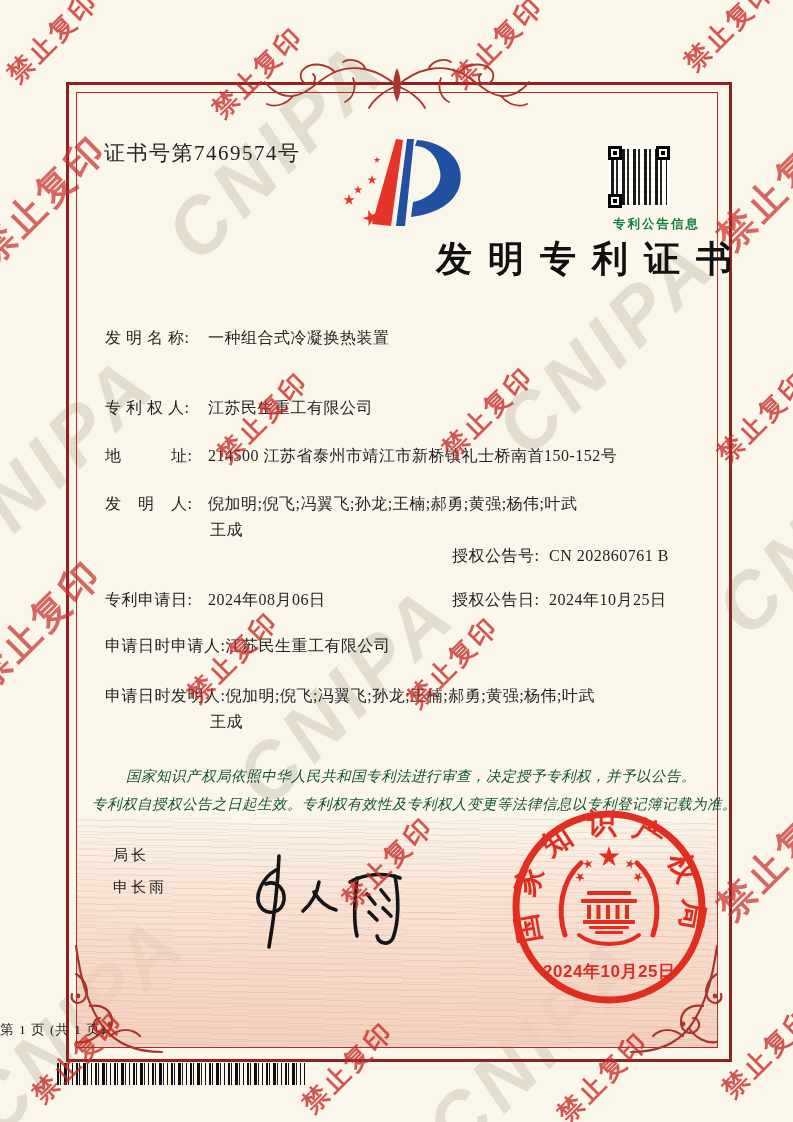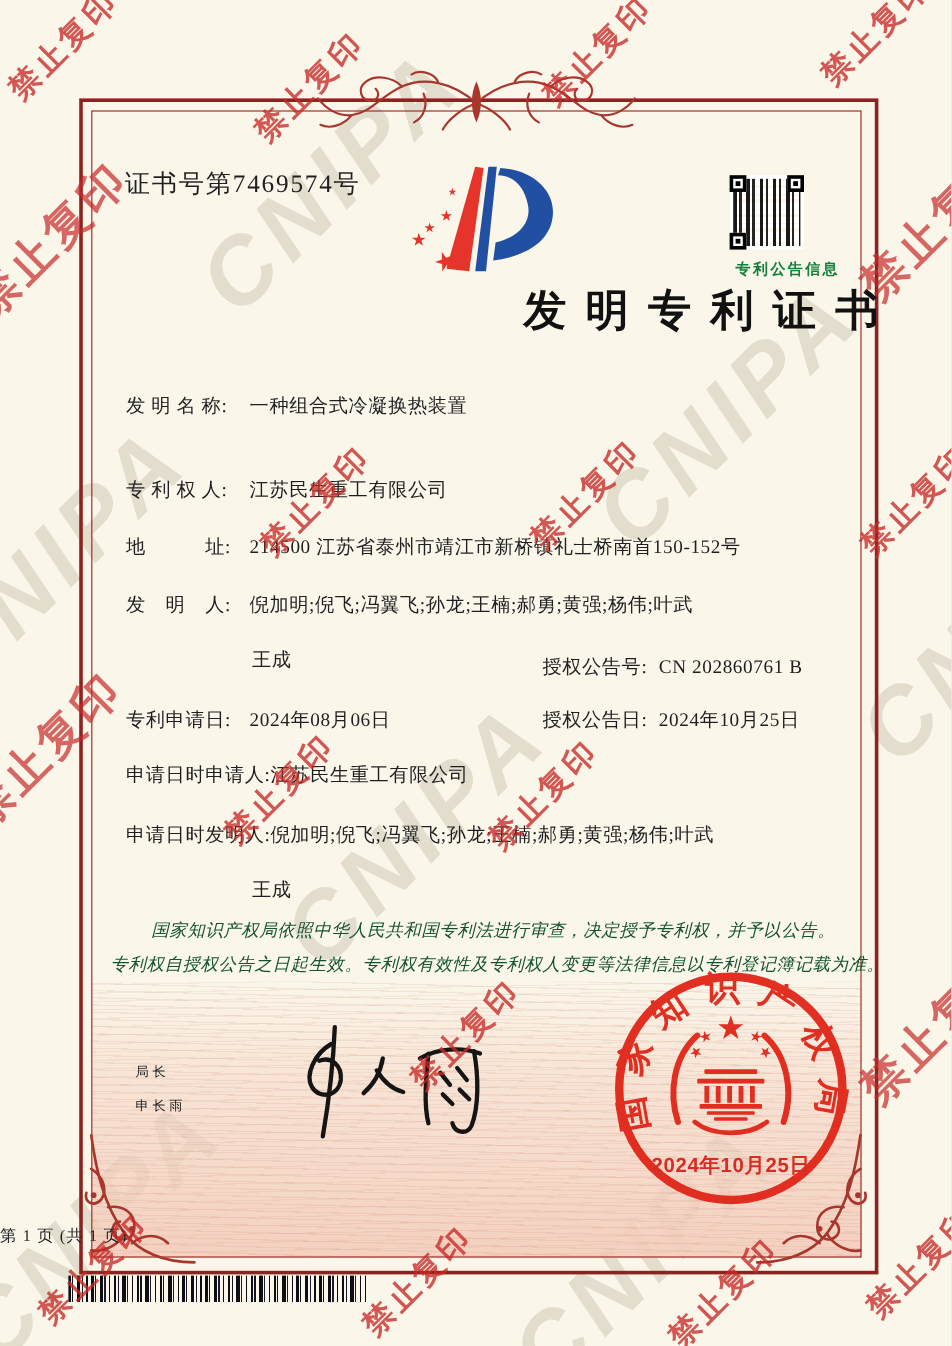--- a/index.html
+++ b/index.html
@@ -49,27 +49,27 @@
   .finder::after{content:"";position:absolute;left:2px;top:2px;width:4px;height:4px;background:#000;}
   .f-tl{left:0;top:0}.f-tr{right:0;top:0}.f-bl{left:0;bottom:0}
   .qr-caption{position:absolute;left:580px;top:216px;width:120px;text-align:right;
     font-size:12.5px;font-weight:bold;letter-spacing:2px;color:#15803d;z-index:5;}
   .title{position:absolute;left:0;top:235px;width:748px;text-align:right;
     font-size:36px;font-weight:bold;letter-spacing:16px;text-indent:16px;color:#111;z-index:5;}
   .row{position:absolute;left:105px;font-size:16px;z-index:5;letter-spacing:0.5px;white-space:nowrap;}
   .lbl{display:inline-block;min-width:103px;}
   .row2{position:absolute;left:452px;font-size:16px;z-index:5;letter-spacing:0.5px;white-space:nowrap;}
   .lbl2{display:inline-block;min-width:97px;}
-  .cont{position:absolute;left:210px;font-size:16px;z-index:5;letter-spacing:0.5px;margin-top:20px;}
+  .cont{position:absolute;left:210px;font-size:16px;z-index:5;letter-spacing:0.5px;}
   .statement{position:absolute;left:92px;top:762px;width:615px;z-index:5;
     font-size:14.5px;font-style:italic;line-height:28px;color:#14532d;letter-spacing:0.5px;}
   .statement .l1{padding-left:34px;white-space:nowrap;}
   .statement .l2{white-space:nowrap;}
-  .officer{position:absolute;left:113px;top:886px;z-index:6;
-    font-family:"Liberation Sans","DejaVu Sans",sans-serif;font-size:11px;letter-spacing:3px;color:#1a1a1a;}
+  .officer{position:absolute;left:113px;top:846px;z-index:6;
+    font-family:"Liberation Sans","DejaVu Sans",sans-serif;font-size:15px;letter-spacing:3px;color:#1a1a1a;}
   .officer .nm{margin-top:13px;}
   .signature{position:absolute;left:224px;top:850px;z-index:6;}
   .seal{position:absolute;left:509px;top:807px;z-index:7;opacity:0.95;}
   .page-no{position:absolute;left:0;top:1021px;width:793px;text-align:left;
     font-size:13.5px;letter-spacing:1px;z-index:5;}
   .barcode{position:absolute;left:57px;top:1063px;width:248px;height:22px;z-index:5;
     background:repeating-linear-gradient(90deg,
       #0d0d12 0 2px, #faf6ea 2px 3px, #11131f 3px 4px, #faf6ea 4px 7px,
       #0d0d12 7px 10px, #faf6ea 10px 11px, #1a1c2a 11px 12px, #faf6ea 12px 15px,
       #0d0d12 15px 16px, #faf6ea 16px 19px);}

